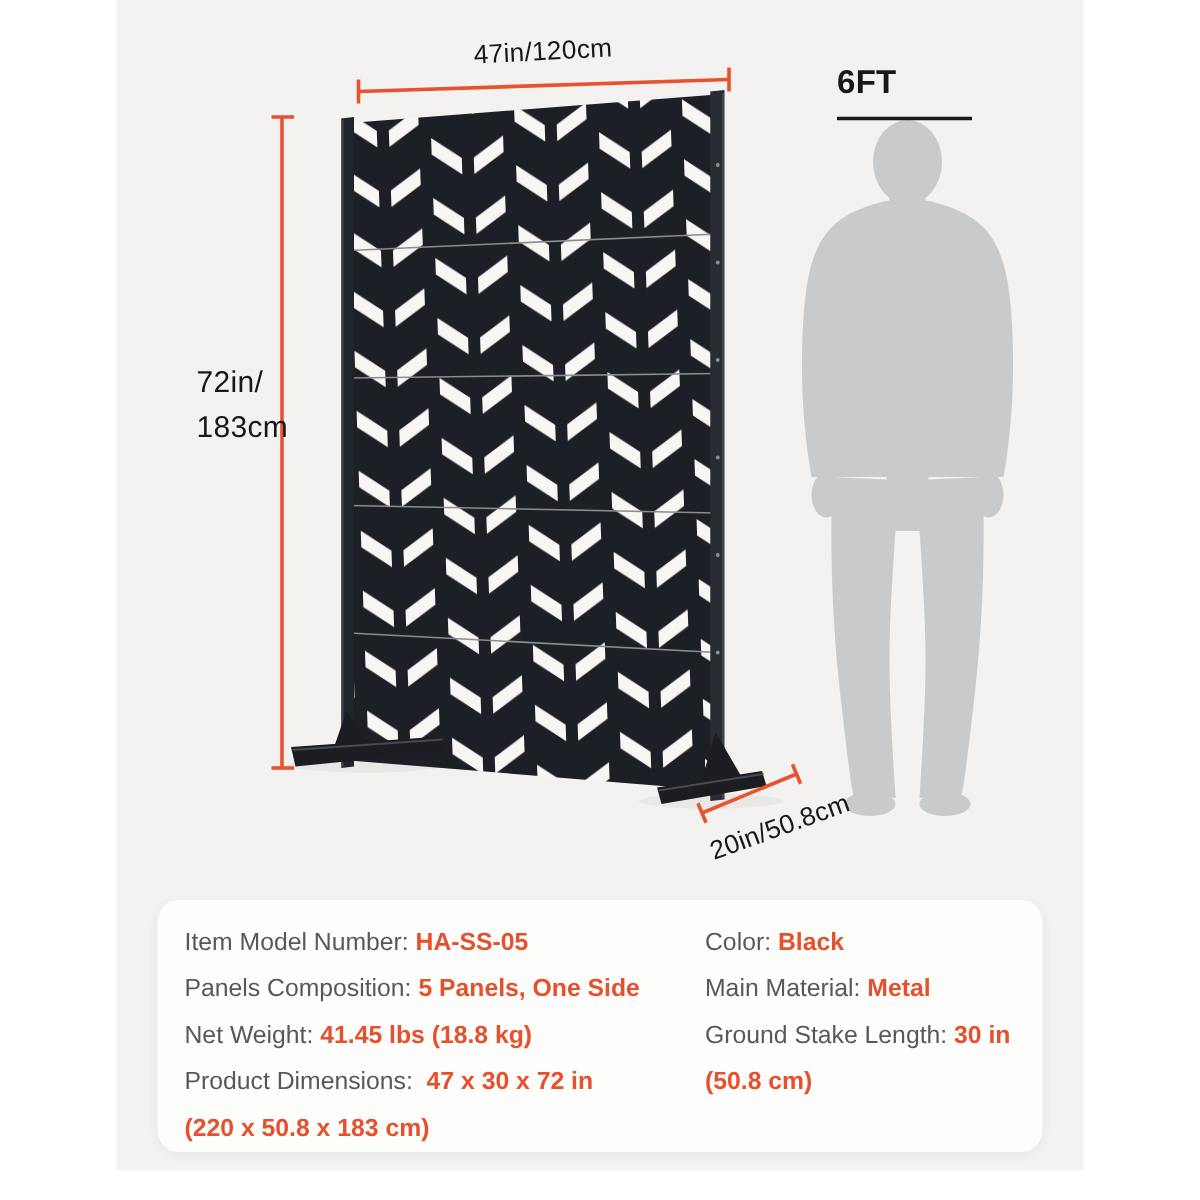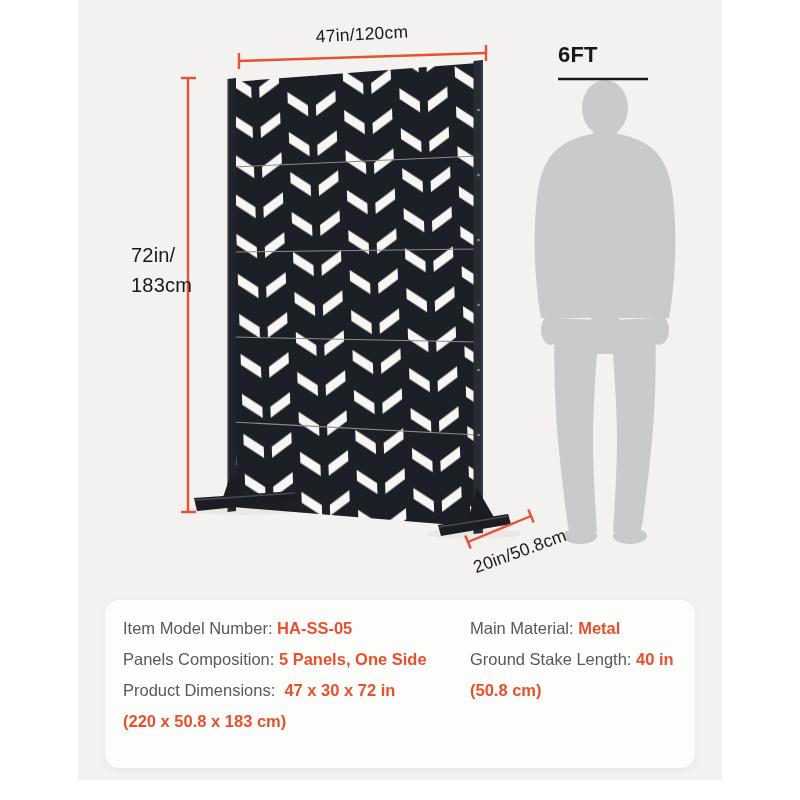--- a/index.html
+++ b/index.html
@@ -114,31 +114,37 @@
 
   <div class="spec-card">
     <div class="col col-left">
       <div class="row">
         <span class="lbl">Item Model Number: </span><span class="val">HA-SS-05</span>
       </div>
       <div class="row">
         <span class="lbl">Panels Composition: </span><span class="val">5 Panels, One Side</span>
       </div>
       <div class="row">
+        <span class="lbl">Net Weight: </span><span class="val">41.45 lbs (18.8 kg)</span>
+      </div>
+      <div class="row">
         <span class="lbl">Product Dimensions:  </span><span class="val">47 x 30 x 72 in</span>
       </div>
       <div class="row">
         <span class="lbl"></span><span class="val">(220 x 50.8 x 183 cm)</span>
       </div>
     </div>
     <div class="col col-right">
       <div class="row">
+        <span class="lbl">Color: </span><span class="val">Black</span>
+      </div>
+      <div class="row">
         <span class="lbl">Main Material: </span><span class="val">Metal</span>
       </div>
       <div class="row">
-        <span class="lbl">Ground Stake Length: </span><span class="val">40 in</span>
+        <span class="lbl">Ground Stake Length: </span><span class="val">30 in</span>
       </div>
       <div class="row">
         <span class="lbl"></span><span class="val">(50.8 cm)</span>
       </div>
     </div>
   </div>
 </div>
 
 </body></html>

